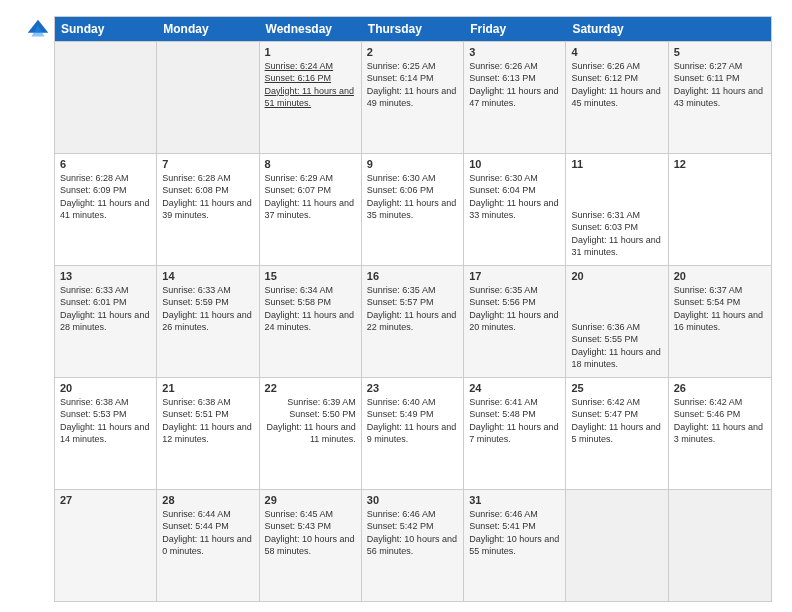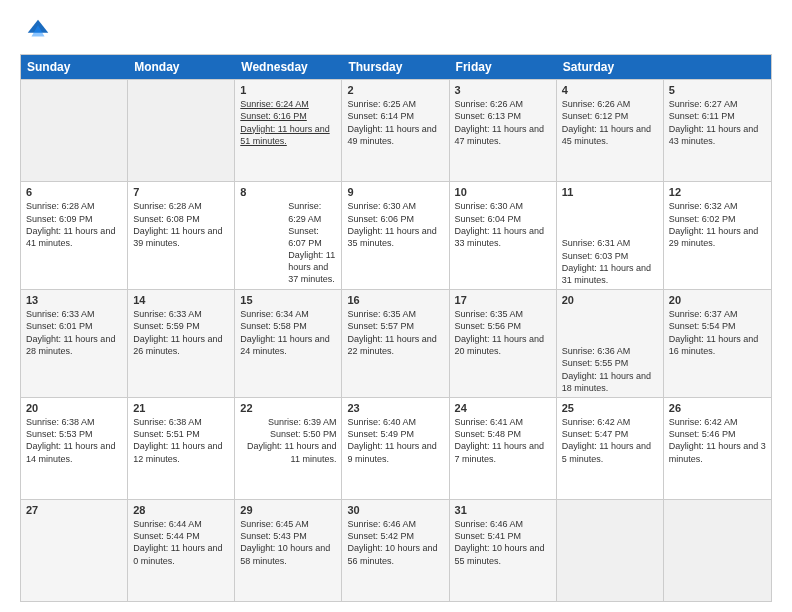--- a/index.html
+++ b/index.html
@@ -8,21 +8,21 @@
       background: #fff;
       width: 792px;
       height: 612px;
       overflow: hidden;
     }
     .page {
       width: 792px;
       height: 612px;
       padding: 16px 20px 10px 20px;
       display: flex;
-      flex-direction: column;
+      flex-direction: row;
     }
     .header {
       display: flex;
       justify-content: space-between;
       align-items: flex-start;
       margin-bottom: 10px;
     }
     .logo {
       display: flex;
       align-items: center;
@@ -197,21 +197,21 @@
 Daylight: 11 hours and 41 minutes.</div>
           </div>
           <div class="cal-cell">
             <span class="day-num">7</span>
             <div class="day-info" style="white-space: pre-line;">Sunrise: 6:28 AM
 Sunset: 6:08 PM
 Daylight: 11 hours and 39 minutes.</div>
           </div>
           <div class="cal-cell">
             <span class="day-num">8</span>
-            <div class="day-info" style="white-space: pre-line; margin-left: 48px;">Sunrise: 6:29 AM
+            <div class="day-info" style="white-space: pre-line;">Sunrise: 6:29 AM
 Sunset: 6:07 PM
 Daylight: 11 hours and 37 minutes.</div>
           </div>
           <div class="cal-cell">
             <span class="day-num">9</span>
             <div class="day-info" style="white-space: pre-line;">Sunrise: 6:30 AM
 Sunset: 6:06 PM
 Daylight: 11 hours and 35 minutes.</div>
           </div>
           <div class="cal-cell">
@@ -221,23 +221,20 @@
 Daylight: 11 hours and 33 minutes.</div>
           </div>
           <div class="cal-cell">
             <span class="day-num">11</span>
             <div class="day-info" style="white-space: pre-line; margin-top: 38px;">Sunrise: 6:31 AM
 Sunset: 6:03 PM
 Daylight: 11 hours and 31 minutes.</div>
           </div>
           <div class="cal-cell">
             <span class="day-num">12</span>
-            <div class="day-info" style="white-space: pre-line;">Sunrise: 6:32 AM
-Sunset: 6:02 PM
-Daylight: 11 hours and 29 minutes.</div>
           </div>
         </div>
         <div class="cal-row">
           <div class="cal-cell">
             <span class="day-num">13</span>
             <div class="day-info" style="white-space: pre-line;">Sunrise: 6:33 AM
 Sunset: 6:01 PM
 Daylight: 11 hours and 28 minutes.</div>
           </div>
           <div class="cal-cell">

